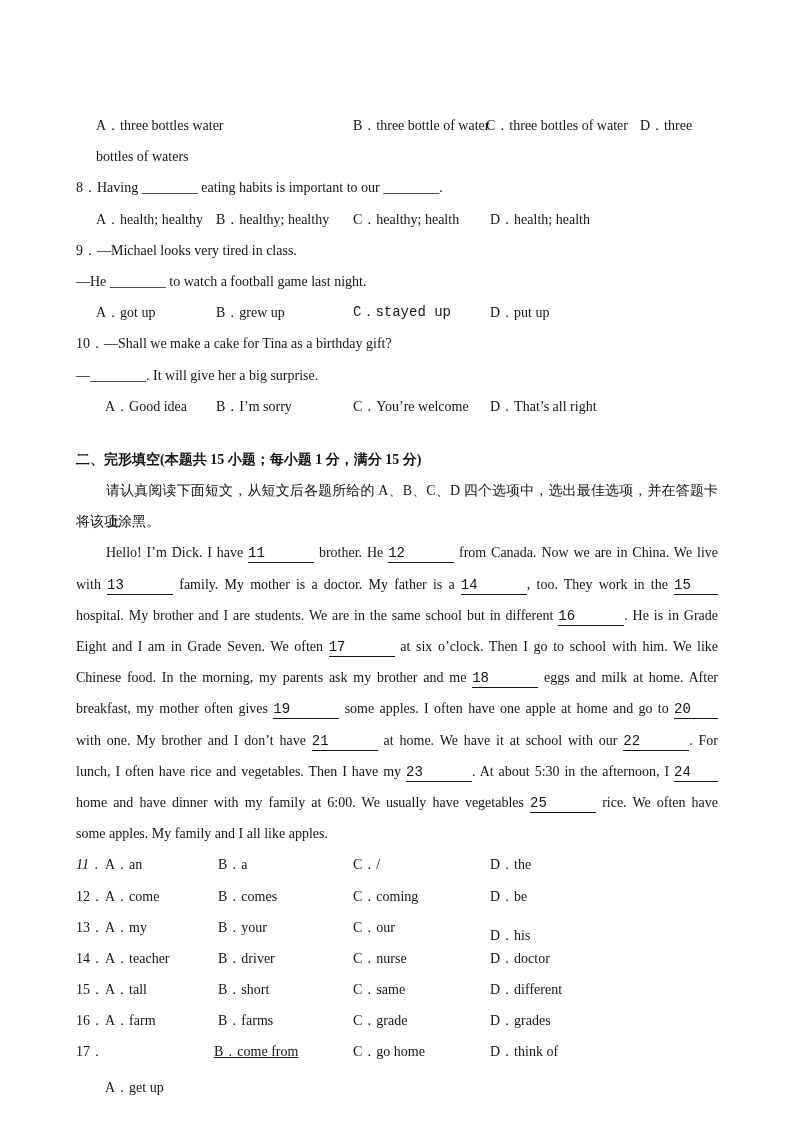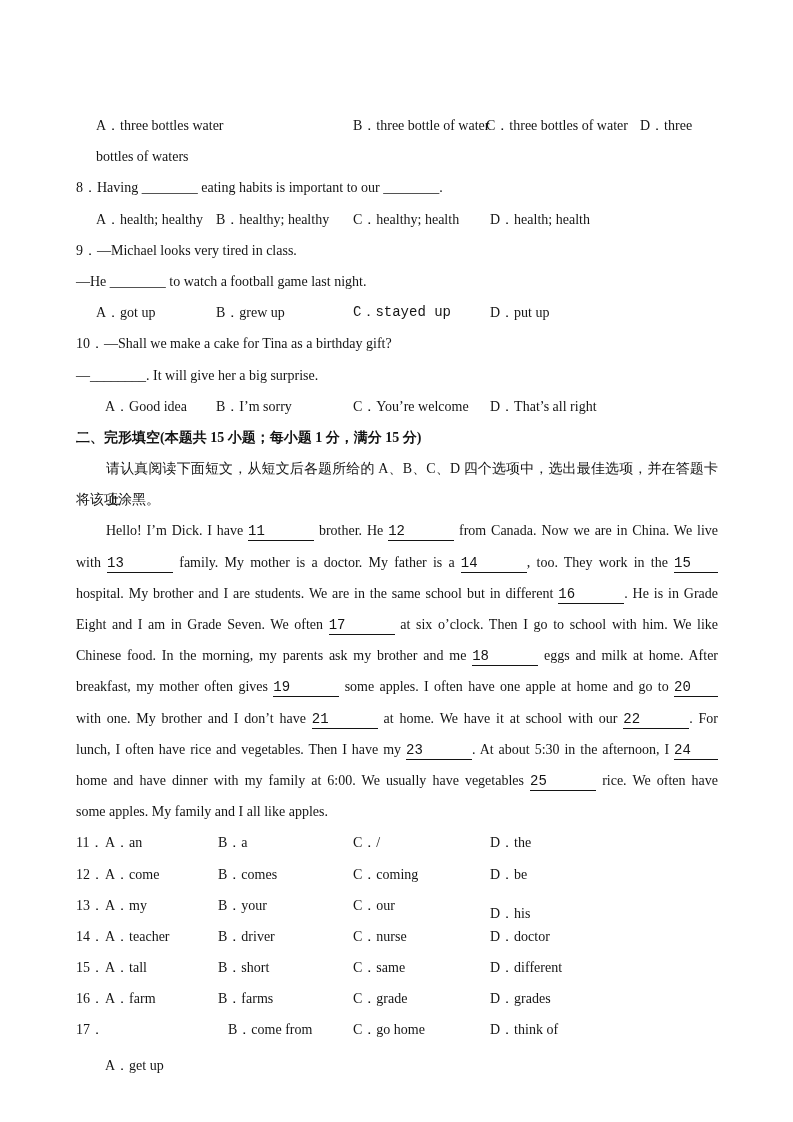--- a/index.html
+++ b/index.html
@@ -23,21 +23,21 @@
     position: relative;
     height: 31.2px;
     line-height: 31.2px;
     white-space: nowrap;
   }
   .line.justify {
     white-space: normal;
     text-align: justify;
     text-align-last: justify;
   }
-  .line.h { font-weight: 700; }
+  .line.h { font-weight: 700; margin-top: 22px; }
   .opt {
     position: absolute;
     top: 0;
     white-space: pre;
   }
   .blank {
     display: inline-block;
     width: 66px;
     height: 18px;
     line-height: 18px;
@@ -90,21 +90,21 @@
       <div class="line rich justify"><span>with</span> <span class="blank">13</span> <span>family. My mother is a doctor. My father is a</span> <span class="blank">14</span><span>, too. They work in the</span> <span class="blank end">15</span></div>
       <div class="line rich justify"><span>hospital. My brother and I are students. We are in the same school but in different</span> <span class="blank">16</span><span>. He is in Grade</span></div>
       <div class="line rich justify"><span>Eight and I am in Grade Seven. We often</span> <span class="blank">17</span> <span>at six o’clock. Then I go to school with him. We like</span></div>
       <div class="line rich justify"><span>Chinese food. In the morning, my parents ask my brother and me</span> <span class="blank">18</span> <span>eggs and milk at home. After</span></div>
       <div class="line rich justify"><span>breakfast, my mother often gives</span> <span class="blank">19</span> <span>some apples. I often have one apple at home and go to</span> <span class="blank end">20</span></div>
       <div class="line rich justify"><span>with one. My brother and I don’t have</span> <span class="blank">21</span> <span>at home. We have it at school with our</span> <span class="blank">22</span><span>. For</span></div>
       <div class="line rich justify"><span>lunch, I often have rice and vegetables. Then I have my</span> <span class="blank">23</span><span>. At about 5:30 in the afternoon, I</span> <span class="blank end">24</span></div>
       <div class="line rich justify"><span>home and have dinner with my family at 6:00. We usually have vegetables</span> <span class="blank">25</span> <span>rice. We often have</span></div>
       <div class="line p">some apples. My family and I all like apples.</div>
       <div class="line opts">
-        <span class="opt" style="left: 0px;">11．</span>
+        <span class="opt" style="left: 0px; font-style: italic;">11．</span>
         <span class="opt" style="left: 29px;">A．an</span>
         <span class="opt" style="left: 142px;">B．a</span>
         <span class="opt" style="left: 277px;">C．/</span>
         <span class="opt" style="left: 414px;">D．the</span>
       </div>
       <div class="line opts">
         <span class="opt" style="left: 0px;">12．</span>
         <span class="opt" style="left: 29px;">A．come</span>
         <span class="opt" style="left: 142px;">B．comes</span>
         <span class="opt" style="left: 277px;">C．coming</span>
@@ -134,18 +134,18 @@
       <div class="line opts">
         <span class="opt" style="left: 0px;">16．</span>
         <span class="opt" style="left: 29px;">A．farm</span>
         <span class="opt" style="left: 142px;">B．farms</span>
         <span class="opt" style="left: 277px;">C．grade</span>
         <span class="opt" style="left: 414px;">D．grades</span>
       </div>
       <div class="line opts">
         <span class="opt" style="left: 0px;">17．</span>
         <span class="opt" style="left: 29px; margin-top: 36px;">A．get up</span>
-        <span class="opt" style="left: 152px;">B．come from</span>
+        <span class="opt" style="left: 138px; text-decoration: underline;">B．come from</span>
         <span class="opt" style="left: 277px;">C．go home</span>
         <span class="opt" style="left: 414px;">D．think of</span>
       </div>
     </div>
 </div>
 
 </body></html>

